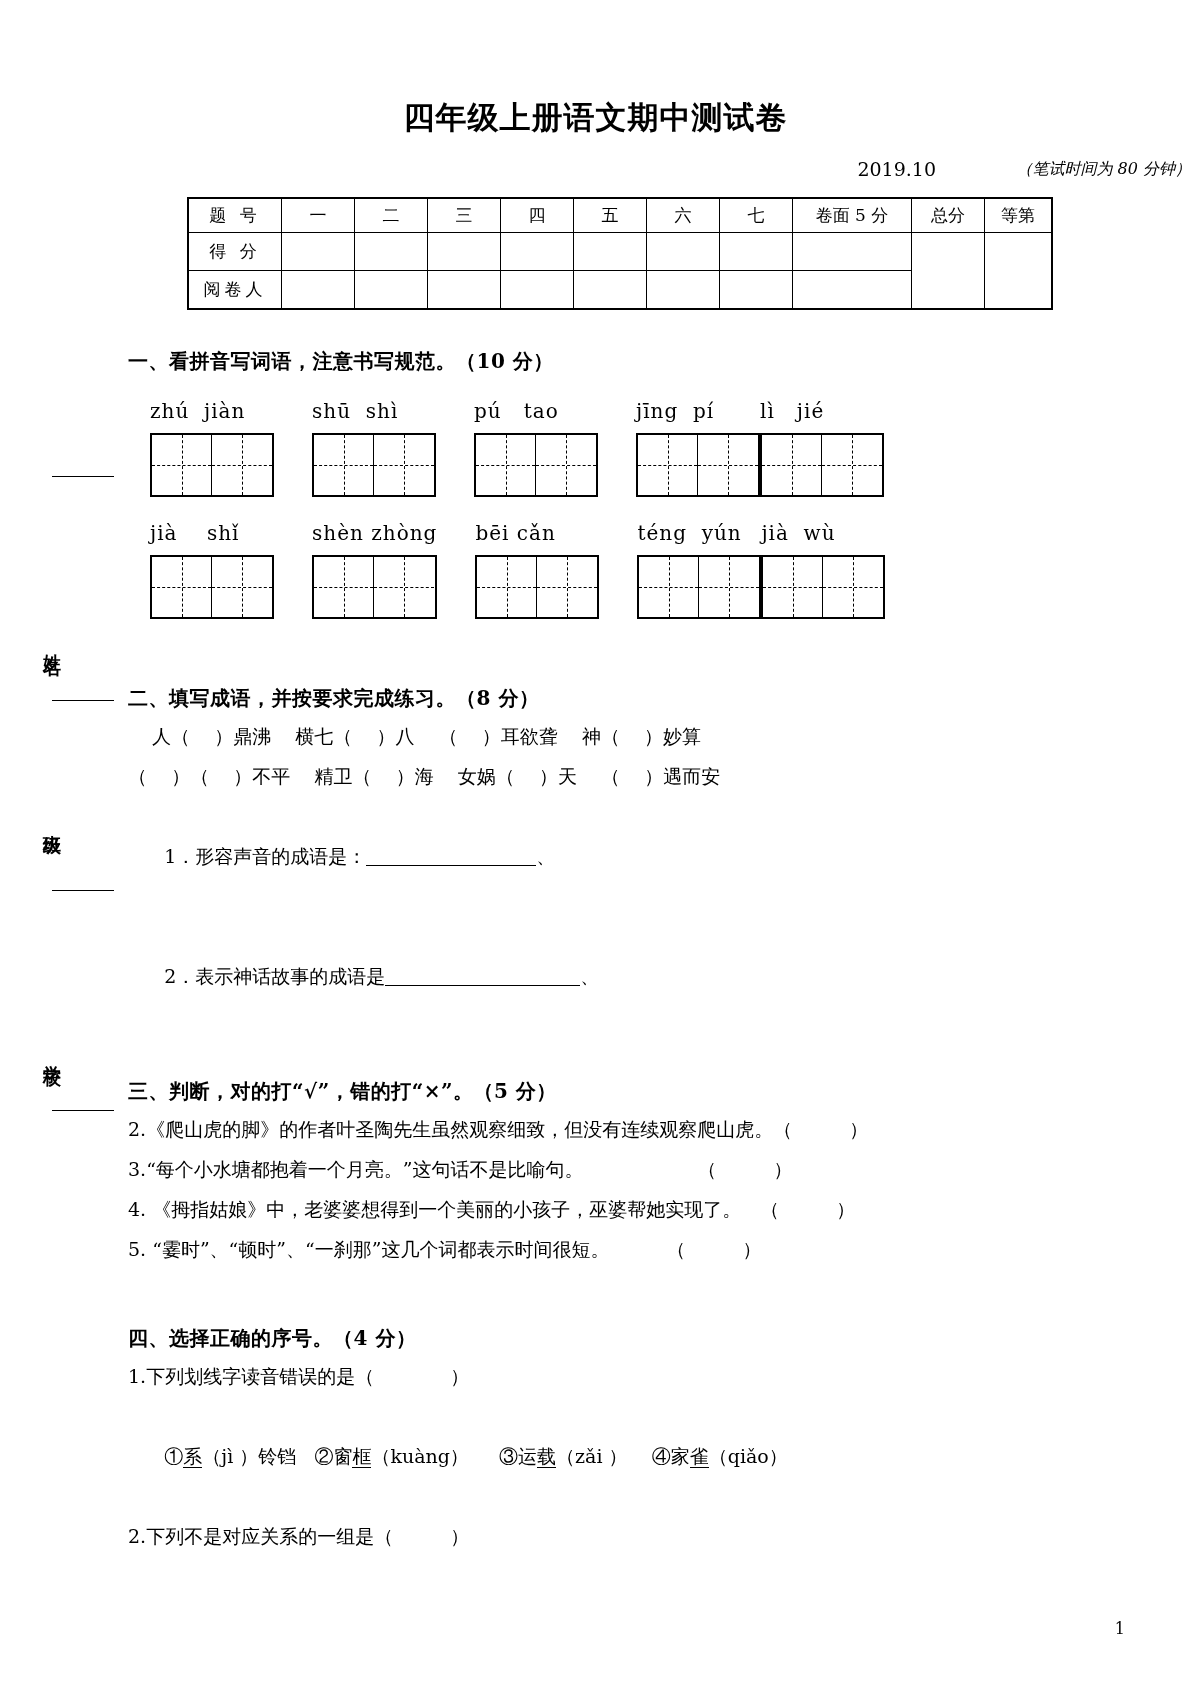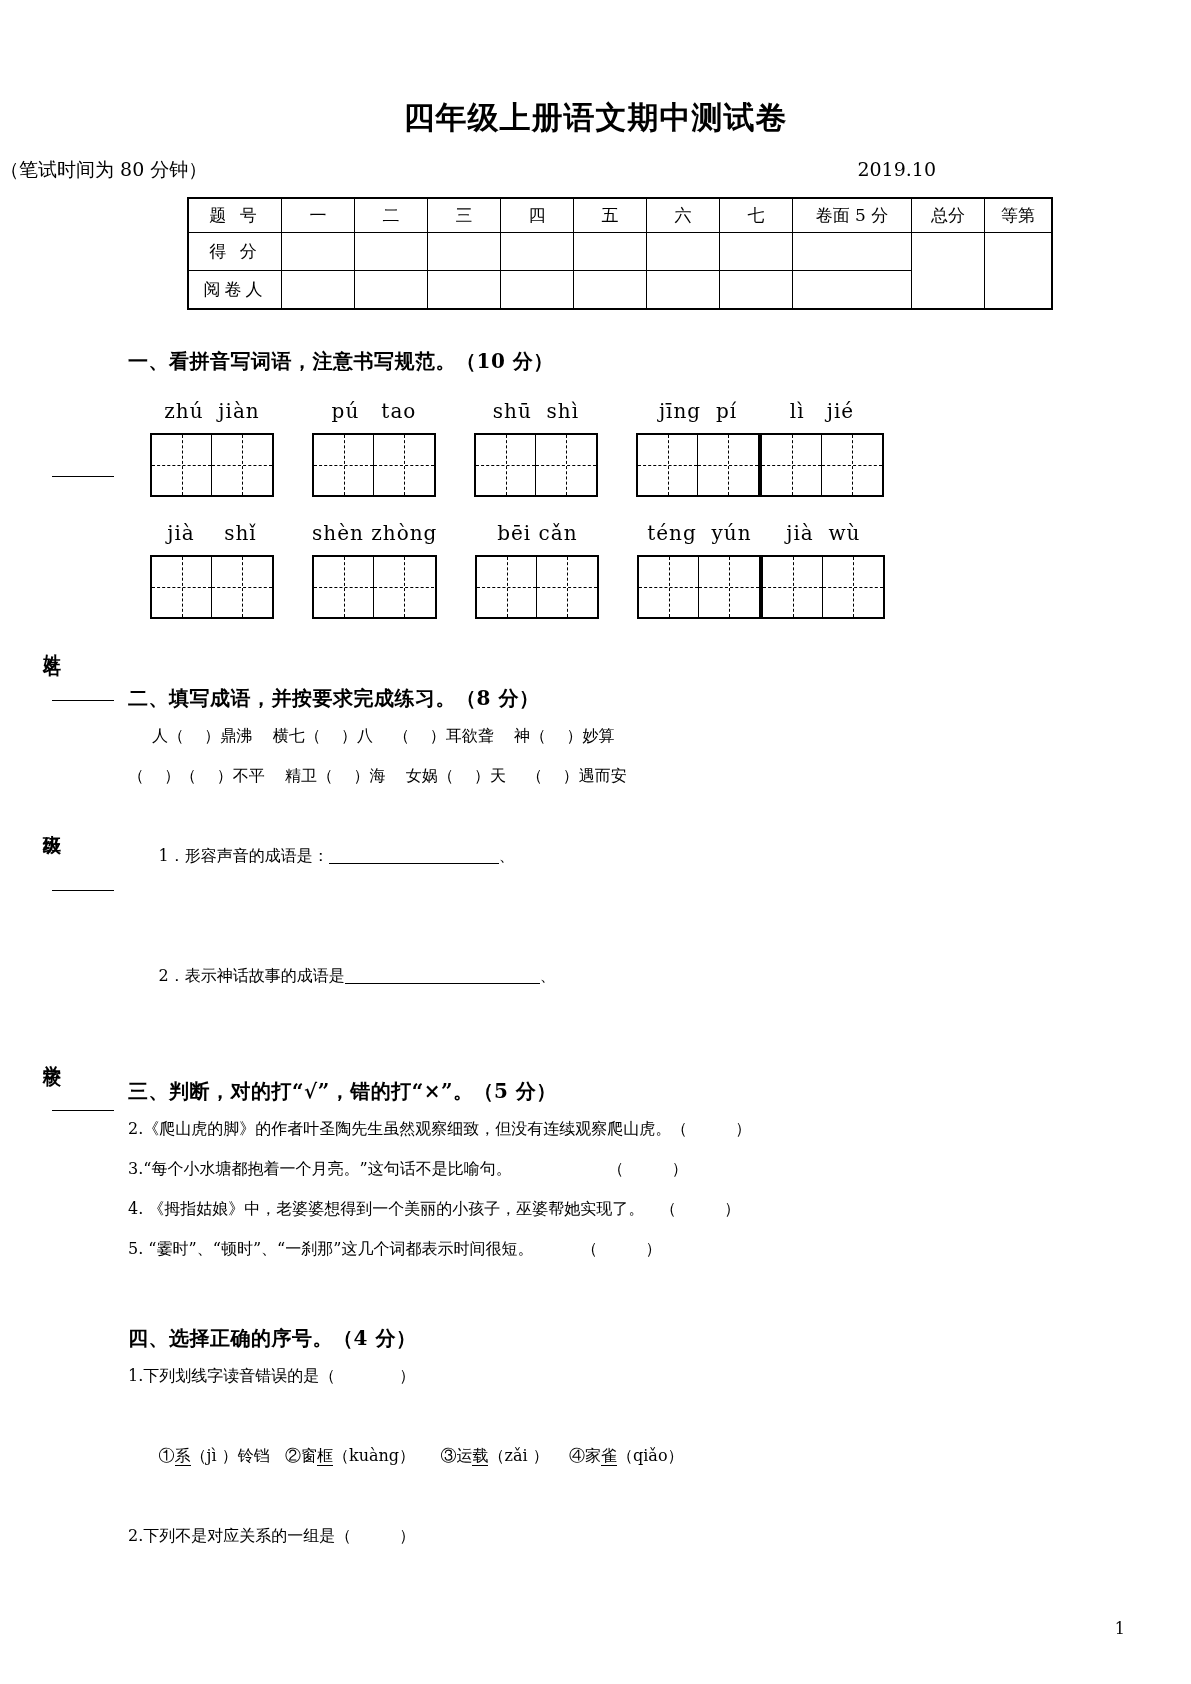--- a/index.html
+++ b/index.html
@@ -30,23 +30,24 @@
     margin-top: 98px;
     line-height: 1.25;
     font-family: "DejaVu Serif", "Liberation Serif", serif;
   }
   .subtitle-row {
     position: relative;
     margin-top: 18px;
     height: 28px;
   }
   .subtitle {
-    text-align: left;
-    font-size: 19px;
+    text-align: right;
+    font-size: 16px;
     line-height: 28px;
+    font-style: italic;
   }
   .exam-date {
     position: absolute;
     right: 255px;
     top: 0;
     font-size: 19px;
     line-height: 28px;
   }
 
   
@@ -101,37 +102,37 @@
     right: 88px;
     top: 348px;
   }
   .sec-title {
     font-size: 20px;
     font-weight: bold;
     margin: 0 0 4px 0;
     letter-spacing: 0.5px;
   }
   .q-line {
-    font-size: 16px;
+    font-size: 19px;
     line-height: 40px;
     white-space: pre;
   }
 
   
   .pinyin-block { margin-top: 24px; }
   .py-row {
     display: flex;
     align-items: flex-end;
     margin-left: 22px;
   }
   .py-group { margin-right: 38px; }
   .py-group.tight { margin-right: 0px; }
   .py-text {
     font-size: 20px;
-    text-align: center;
+    text-align: left;
     margin-bottom: 10px;
     letter-spacing: 1px;
     white-space: pre;
     font-family: "DejaVu Serif", "Liberation Serif", serif;
   }
   .tzg {
     display: flex;
     border: 2px solid #000;
   }
   .tzg .cell {
@@ -242,28 +243,28 @@
     <div class="pinyin-block">
       <div class="py-row">
         <div class="py-group">
           <div class="py-text">zhú  jiàn</div>
           <div class="tzg">
               <div class="cell"></div>
               <div class="cell"></div>
             </div>
         </div>
         <div class="py-group">
+          <div class="py-text">shū  shì</div>
+          <div class="tzg">
+              <div class="cell"></div>
+              <div class="cell"></div>
+            </div>
+        </div>
+        <div class="py-group">
           <div class="py-text">pú   tao</div>
-          <div class="tzg">
-              <div class="cell"></div>
-              <div class="cell"></div>
-            </div>
-        </div>
-        <div class="py-group">
-          <div class="py-text">shū  shì</div>
           <div class="tzg">
               <div class="cell"></div>
               <div class="cell"></div>
             </div>
         </div>
         <div class="py-group tight">
           <div class="py-text">jīng  pí</div>
           <div class="tzg">
               <div class="cell"></div>
               <div class="cell"></div>

